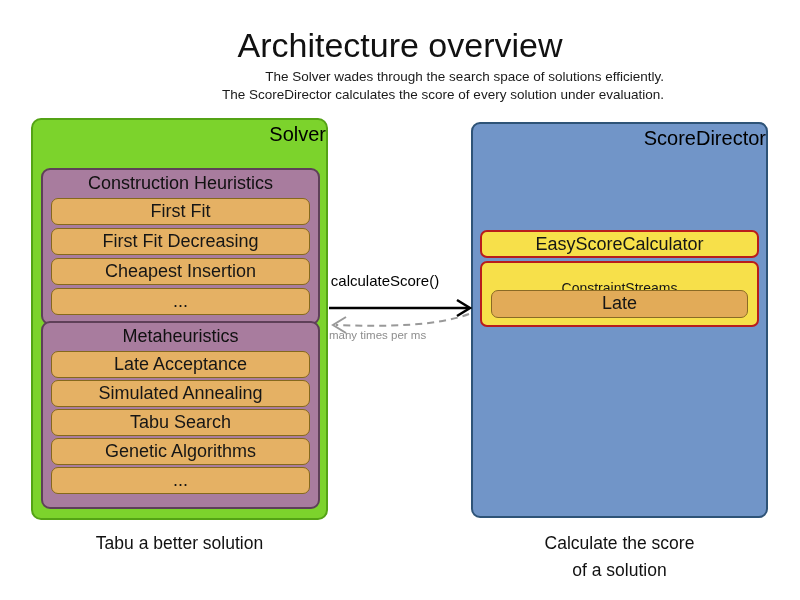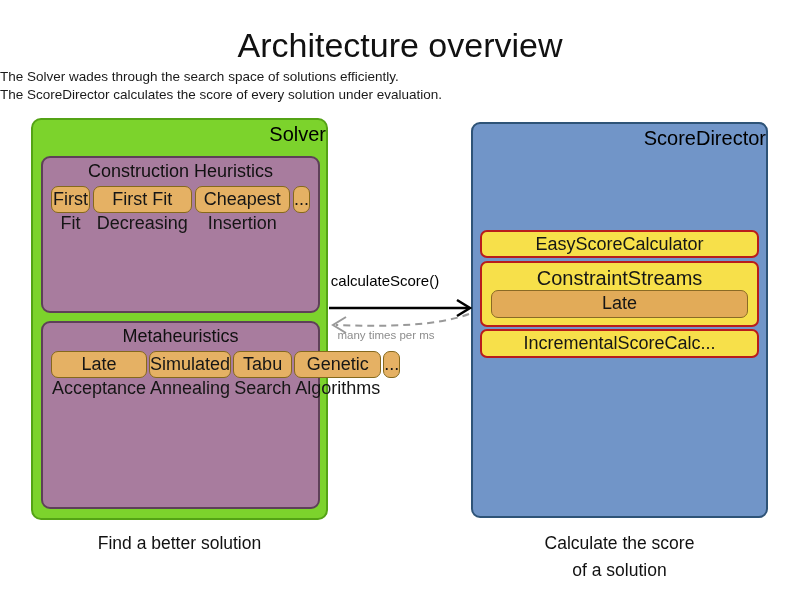--- a/index.html
+++ b/index.html
@@ -3,73 +3,73 @@
 <meta charset="utf-8">
 <style>
   html, body { margin: 0; padding: 0; background: #ffffff; }
   .canvas {
     position: relative; width: 800px; height: 600px; background: #ffffff;
     font-family: "Liberation Sans", sans-serif; overflow: hidden; color: #111;
   }
 
   
   .title    { position: absolute; top: 26px; left: 0; width: 800px; text-align: center; font-size: 34px; letter-spacing: 0; }
-  .subtitle { position: absolute; left: 0; width: 664px; text-align: left; font-size: 13.5px; color: #1a1a1a; }
+  .subtitle { position: absolute; left: 0; width: 664px; text-align: right; font-size: 13.5px; color: #1a1a1a; }
   .subtitle.l1 { top: 69px; }
   .subtitle.l2 { top: 87px; }
 
   
   .solver-box {
     position: absolute; left: 31px; top: 118px; width: 297px; height: 402px;
     background: #7cd32c; border: 2px solid #54a315; border-radius: 10px; box-sizing: border-box;
   }
   .box-title { text-align: right; font-size: 20px; padding-top: 3px; color: #000; }
 
   .section {
     position: absolute; left: 8px; width: 279px;
     background: #a87c9e; border: 2px solid #5e4058; border-radius: 9px; box-sizing: border-box;
   }
-  .section.ch { top: 36px;  height: 157px; }
+  .section.ch { top: 48px;  height: 157px; }
   .section.mh { top: 201px; height: 188px; }
   .section-title { text-align: center; font-size: 18px; padding: 3px 0 4px 0; color: #111; }
-  .items { display: flex; flex-direction: row; padding: 0 8px; }
+  .items { display: flex; flex-direction: column; padding: 0 8px; }
   .section.ch .items { gap: 3px; }
   .section.mh .items { gap: 2px; }
   .item {
     height: 27px; line-height: 24px; text-align: center; font-size: 18px; color: #161616;
     background: #e5b164; border: 1.5px solid #85691c; border-radius: 7px; box-sizing: border-box;
   }
 
   
   .director-box {
     position: absolute; left: 471px; top: 122px; width: 297px; height: 396px;
     background: #7195c8; border: 2px solid #2e5377; border-radius: 9px; box-sizing: border-box;
   }
   .calc {
     position: absolute; left: 7px; width: 279px; text-align: center; font-size: 18px; color: #161616;
     background: #f7e04a; border: 2px solid #b91c1c; border-radius: 7px; box-sizing: border-box;
   }
   .calc.easy        { top: 106px; height: 28px; line-height: 24px; }
   .calc.cstreams    { top: 137px; height: 66px; }
   .calc.incremental { top: 205px; height: 29px; line-height: 25px; }
-  .calc-title { font-size: 20px; padding-top: 4px; }
+  .calc-title { font-size: 14px; padding-top: 17px; }
   .bavet {
     position: absolute; left: 9px; top: 27px; width: 257px; height: 28px; line-height: 25px;
     text-align: center; font-size: 18px; color: #161616;
     background: #e2ab58; border: 1.5px solid #8a6a24; border-radius: 7px; box-sizing: border-box;
   }
 
   
   .call-label {
     position: absolute; left: 329px; top: 272px; width: 112px; text-align: center;
     font-size: 15px; color: #000;
   }
   .arrows-svg { position: absolute; left: 329px; top: 296px; width: 143px; height: 56px; }
   .freq-label {
-    position: absolute; left: 329px; top: 329px; width: 114px; text-align: center;
+    position: absolute; left: 329px; top: 329px; width: 114px; text-align: left;
     font-size: 11.5px; color: #8d8d8d;
   }
 
   
   .caption { position: absolute; top: 530px; text-align: center; font-size: 17.5px; color: #111; line-height: 27px; }
   .caption.left  { left: 31px;  width: 297px; }
   .caption.right { left: 471px; width: 297px; }
 </style>
 </head>
 <body>
@@ -108,37 +108,36 @@
   <div class="director-box">
     <div class="box-title">ScoreDirector</div>
 
     <div class="calc easy">EasyScoreCalculator</div>
 
     <div class="calc cstreams">
       <div class="calc-title">ConstraintStreams</div>
       <div class="bavet">Late</div>
     </div>
 
-    <div class="calc incremental">IncrementalScoreCalc...</div>
   </div>
 
   <div class="call-label">calculateScore()</div>
 
   <svg class="arrows-svg" viewBox="0 0 143 56" xmlns="http://www.w3.org/2000/svg">
     <g>
       <line x1="0" y1="12" x2="140" y2="12" stroke="#000000" stroke-width="2.5"></line>
       <path d="M128,4 L141,12 L128,20" fill="none" stroke="#000000" stroke-width="2.5"></path>
     </g>
     <g>
       <path d="M140,18 C 108,30 58,31 7,29" fill="none" stroke="#999999" stroke-width="2" stroke-dasharray="7,5"></path>
       <path d="M17,21 L4,29 L17,37" fill="none" stroke="#999999" stroke-width="2"></path>
     </g>
   </svg>
 
   <div class="freq-label">many times per ms</div>
 
-  <div class="caption left">Find a better solution</div>
+  <div class="caption left">Tabu a better solution</div>
   <div class="caption right">
     <div>Calculate the score</div>
     <div>of a solution</div>
   </div>
 
 </div>
 
 </body></html>

